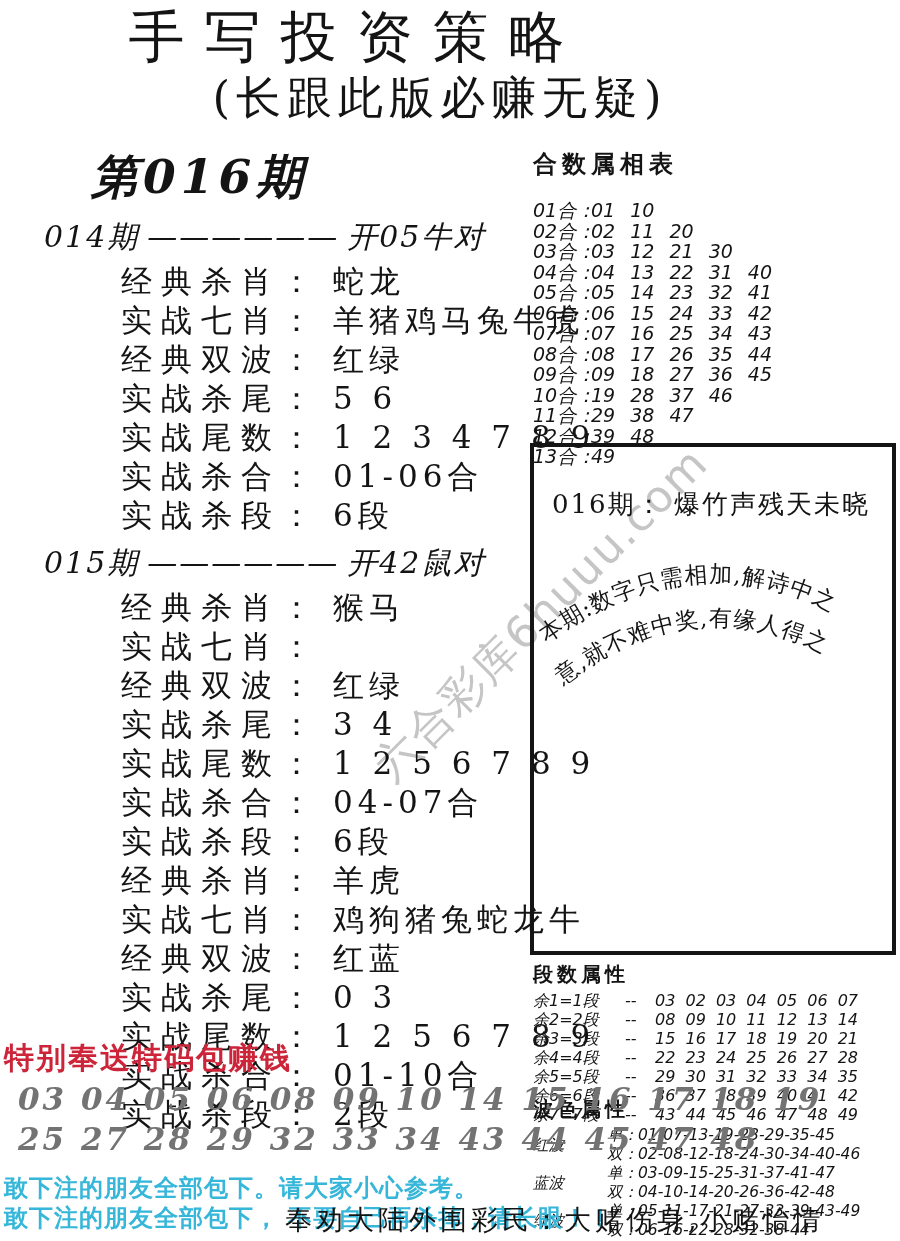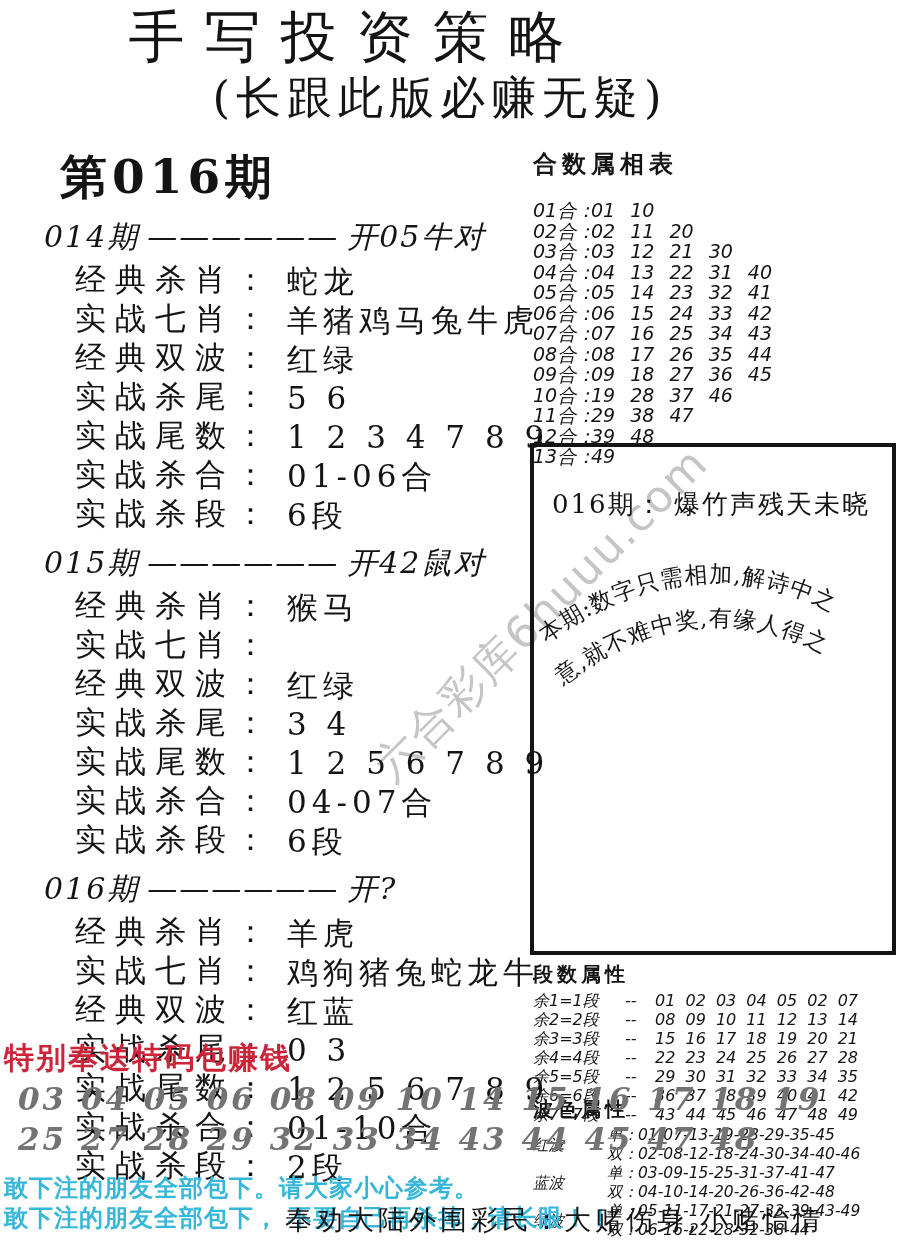--- a/index.html
+++ b/index.html
@@ -11,27 +11,27 @@
   .layer{position:absolute;inset:0;z-index:1;}
   .main-title{position:absolute;top:0px;left:0;width:713px;text-align:center;
       font-family:"DejaVu Serif",serif;font-size:56px;letter-spacing:20px;
       white-space:nowrap;}
   .sub-title{position:absolute;top:68px;left:0;width:880px;text-align:center;
       font-family:"DejaVu Serif",serif;font-size:45px;letter-spacing:6px;
       white-space:nowrap;}
   
   .left-col{position:absolute;left:28px;top:146px;width:492px;}
   .issue-heading{font-size:47px;font-weight:bold;letter-spacing:5px;
-      margin:0 0 6px 32px;font-family:"DejaVu Serif",serif;}
+      margin:0 0 6px 63px;font-family:"DejaVu Serif",serif;font-style:italic;}
   .period-header{font-size:30px;font-style:italic;letter-spacing:2px;
       margin:8px 0 4px 16px;white-space:nowrap;font-family:"DejaVu Serif",serif;}
   .period-header .dash{margin:0 8px;}
   .stat-row{display:flex;font-size:31px;line-height:39px;white-space:nowrap;
       font-family:"DejaVu Serif",serif;}
-  .stat-label{width:212px;margin-left:47px;letter-spacing:9px;flex:none;font-family:Liberation Mono, monospace;}
+  .stat-label{width:212px;margin-left:93px;letter-spacing:9px;flex:none;}
   .stat-value{letter-spacing:5px;}
   
   .hexiang{position:absolute;left:533px;top:148px;width:364px;}
   .hexiang-title{font-size:24px;font-weight:bold;letter-spacing:5px;margin-bottom:20px;}
   .hexiang-row{display:flex;font-size:19px;font-style:italic;line-height:20.5px;
       white-space:nowrap;}
   .hexiang-row .hx-label{width:58px;flex:none;}
   .hexiang-row .hx-nums{word-spacing:9px;}
   
   .poem-box{position:absolute;left:530px;top:443px;width:366px;height:512px;
@@ -144,23 +144,20 @@
           <span class="stat-label">实战杀合：</span>
           <span class="stat-value">04-07合</span>
         </div>
       <div class="stat-row">
           <span class="stat-label">实战杀段：</span>
           <span class="stat-value">6段</span>
         </div>
     </div>
 
     <div class="period-block">
-      <div class="period-header">
-        <span>016期</span><span class="dash">——————</span><span>开?</span>
-      </div>
       <div class="stat-row">
           <span class="stat-label">经典杀肖：</span>
           <span class="stat-value">羊虎</span>
         </div>
       <div class="stat-row">
           <span class="stat-label">实战七肖：</span>
           <span class="stat-value">鸡狗猪兔蛇龙牛</span>
         </div>
       <div class="stat-row">
           <span class="stat-label">经典双波：</span>
@@ -252,21 +249,21 @@
       <text class="arc-text"><textPath href="#arcPath1">本期:数字只需相加,解诗中之</textPath></text>
       <text class="arc-text"><textPath href="#arcPath2">意,就不难中奖,有缘人得之</textPath></text>
     </svg>
   </div>
 
   <div class="duanshu">
     <div class="duanshu-title">段数属性</div>
     <div class="duanshu-row">
         <span class="ds-label">余1=1段</span>
         <span class="ds-sep">--</span>
-        <span class="ds-nums">01 02 03 04 05 02 07</span>
+        <span class="ds-nums">03 02 03 04 05 06 07</span>
       </div>
     <div class="duanshu-row">
         <span class="ds-label">余2=2段</span>
         <span class="ds-sep">--</span>
         <span class="ds-nums">08 09 10 11 12 13 14</span>
       </div>
     <div class="duanshu-row">
         <span class="ds-label">余3=3段</span>
         <span class="ds-sep">--</span>
         <span class="ds-nums">15 16 17 18 19 20 21</span>

